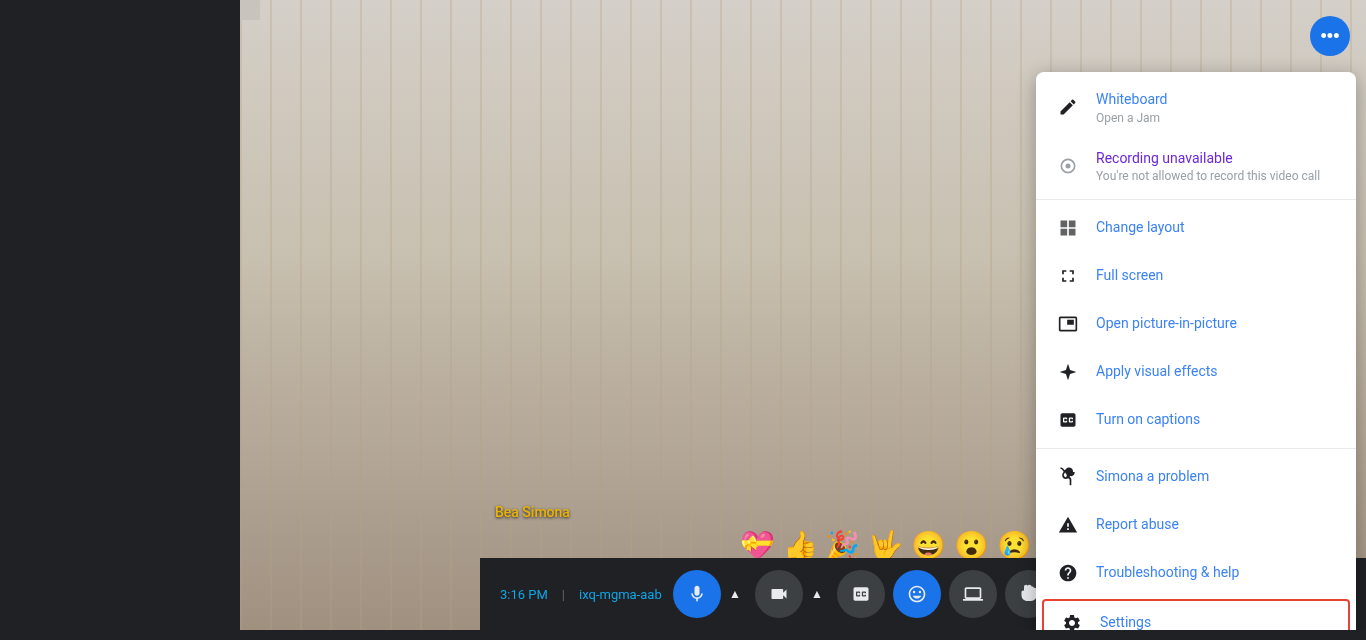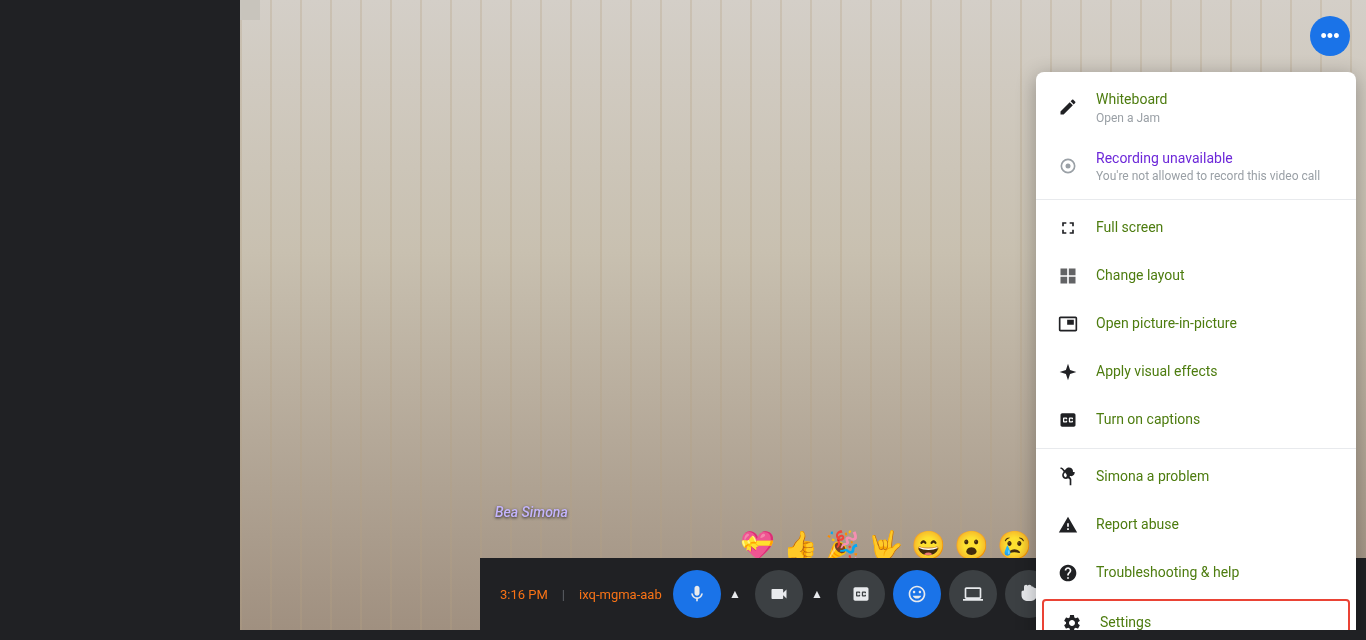--- a/index.html
+++ b/index.html
@@ -43,25 +43,24 @@
       width: 240px;
       height: 640px;
       background: #202124;
     }
 
     
     .participant-name {
       position: absolute;
       bottom: 110px;
       left: 255px;
-      color: #c4b5fd;
+      color: #eab308;
       font-size: 14px;
       font-weight: 500;
       text-shadow: 0 1px 3px rgba(0,0,0,0.8);
-      font-style: italic;
     }
 
     
     .emoji-bar {
       position: absolute;
       bottom: 68px;
       left: 500px;
       display: flex;
       gap: 8px;
       align-items: center;
@@ -153,21 +152,21 @@
     }
 
     .btn-group {
       display: flex;
       align-items: center;
       gap: 2px;
     }
 
     
     .time-code {
-      color: #f97316;
+      color: #0ea5e9;
       font-size: 13px;
     }
 
     .divider {
       color: #5f6368;
       margin: 0 6px;
     }
 
     
     .top-right-btn {
@@ -234,21 +233,21 @@
       font-size: 18px;
       flex-shrink: 0;
     }
 
     .menu-text {
       flex: 1;
     }
 
     .menu-label {
       font-size: 14px;
-      color: #4d7c0f;
+      color: #3b82f6;
       line-height: 1.4;
     }
 
     .menu-sublabel {
       font-size: 12px;
       color: #9aa0a6;
       margin-top: 1px;
     }
 
     .menu-divider {
@@ -413,36 +412,36 @@
         <div class="menu-label" style="color:#6d28d9;">Recording unavailable</div>
         <div class="menu-sublabel">You're not allowed to record this video call</div>
       </div>
     </div>
 
     <div class="menu-divider"></div>
 
     <div class="menu-item">
       <div class="menu-icon">
         <svg viewBox="0 0 24 24">
+            <path d="M3 3h8v8H3zm10 0h8v8h-8zM3 13h8v8H3zm10 0h8v8h-8z" opacity="0.7"></path>
+          </svg>
+      </div>
+      <div class="menu-text">
+        <div class="menu-label">Change layout</div>
+      </div>
+    </div>
+
+    <div class="menu-item">
+      <div class="menu-icon">
+        <svg viewBox="0 0 24 24">
             <path d="M7 14H5v5h5v-2H7v-3zm-2-4h2V7h3V5H5v5zm12 7h-3v2h5v-5h-2v3zM14 5v2h3v3h2V5h-5z"></path>
           </svg>
       </div>
       <div class="menu-text">
         <div class="menu-label">Full screen</div>
-      </div>
-    </div>
-
-    <div class="menu-item">
-      <div class="menu-icon">
-        <svg viewBox="0 0 24 24">
-            <path d="M3 3h8v8H3zm10 0h8v8h-8zM3 13h8v8H3zm10 0h8v8h-8z" opacity="0.7"></path>
-          </svg>
-      </div>
-      <div class="menu-text">
-        <div class="menu-label">Change layout</div>
       </div>
     </div>
 
     <div class="menu-item">
       <div class="menu-icon">
         <svg viewBox="0 0 24 24">
             <path d="M19 7h-8v6h8V7zm2-4H3c-1.1 0-2 .9-2 2v14c0 1.1.9 1.98 2 1.98h18c1.1 0 2-.88 2-1.98V5c0-1.1-.9-2-2-2zm0 16.01H3V4.98h18v14.03z"></path>
           </svg>
       </div>
       <div class="menu-text">

